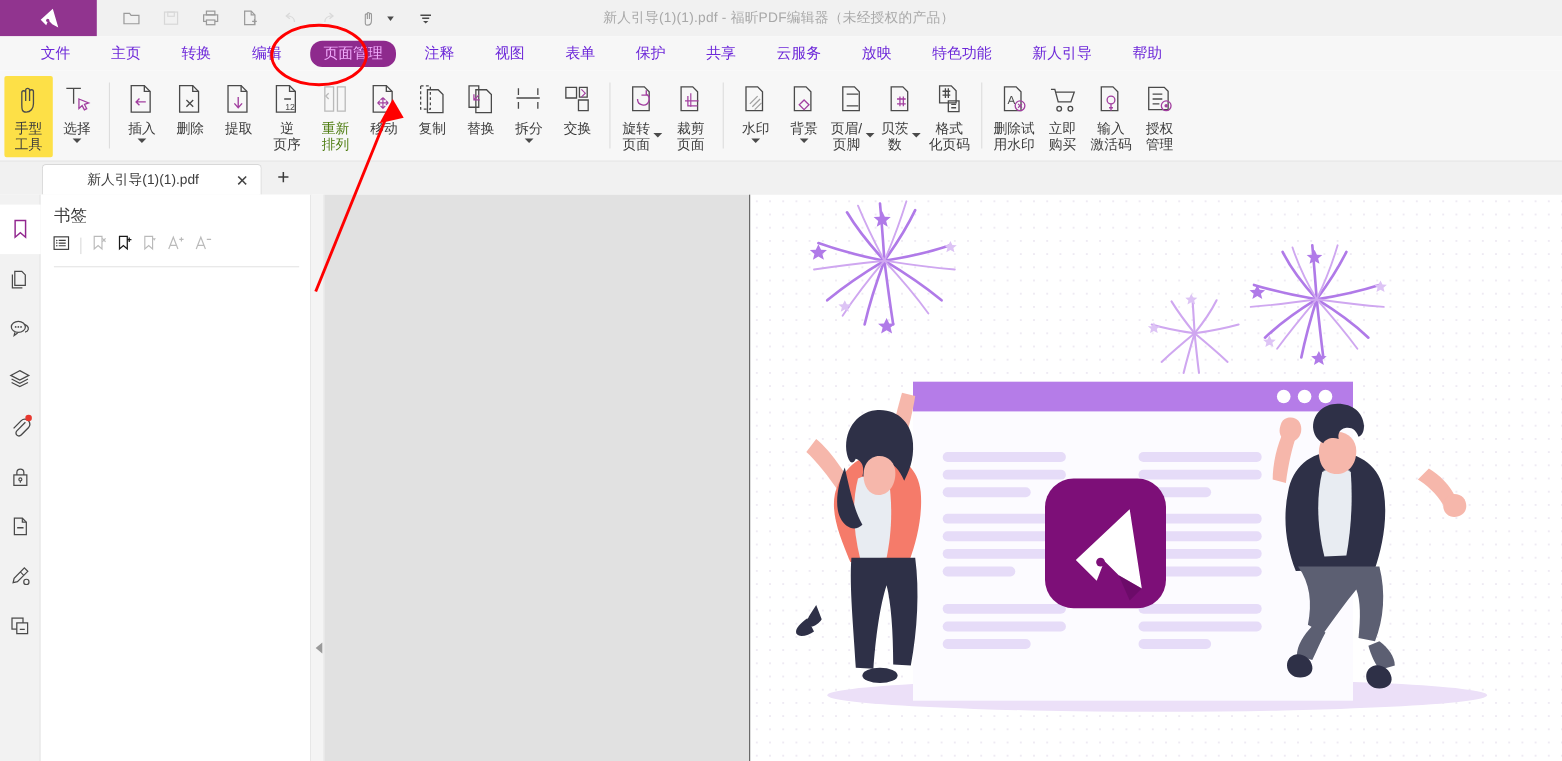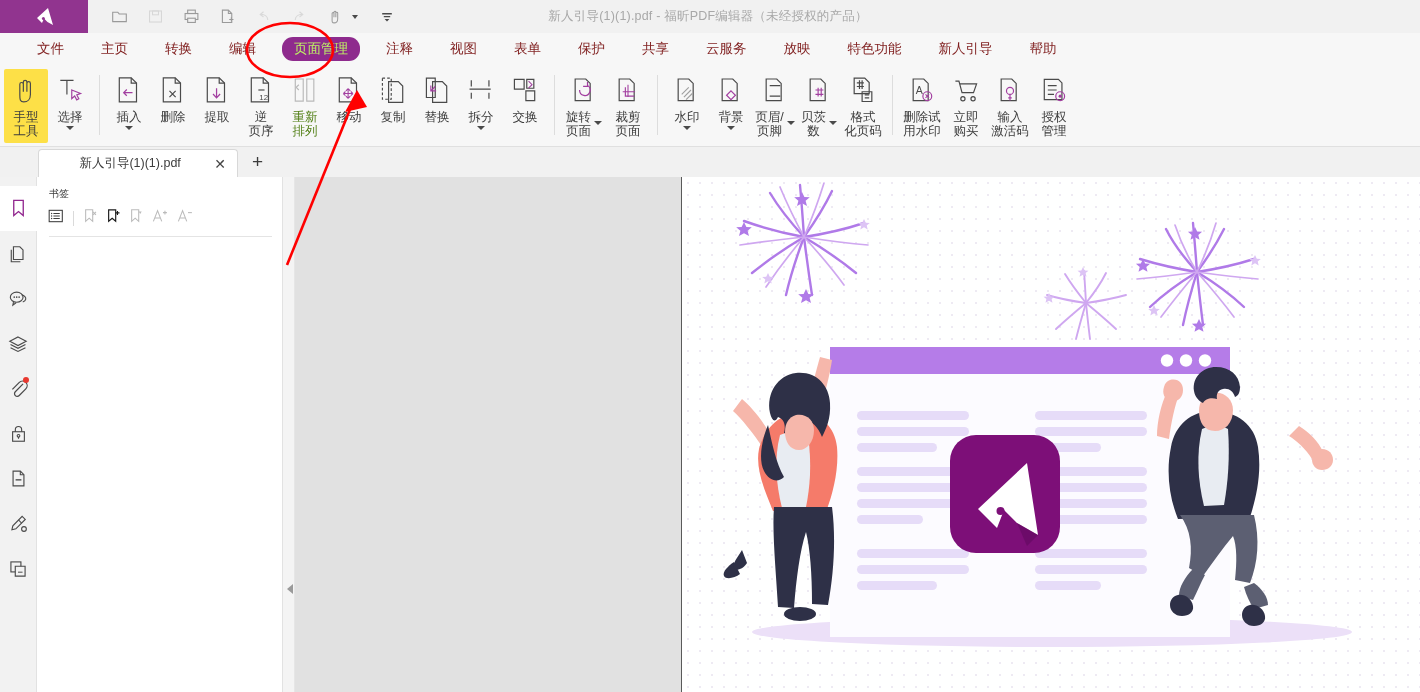--- a/index.html
+++ b/index.html
@@ -33,24 +33,24 @@
     display: flex; align-items: center; justify-content: center;
     font-size: 12.5px; color: #a8a8a8; pointer-events: none; letter-spacing: .2px;
   }
 
   
   .menubar {
     position: absolute; left: 0; top: 33px; width: 1420px; height: 31px;
     background: #f7f7f7; display: flex; align-items: center; padding-left: 26px;
   }
   .menu-item {
-    font-size: 13.5px; color: #7f1d1d; padding: 3px 11px; margin-right: 15px;
+    font-size: 13.5px; color: #6d28d9; padding: 3px 11px; margin-right: 15px;
     border-radius: 11px; white-space: nowrap;
   }
-  .menu-item.active { background: #8e2a8d; color: #bef264; padding: 3px 12px; }
+  .menu-item.active { background: #8e2a8d; color: #f0abfc; padding: 3px 12px; }
 
   
   .ribbon {
     position: absolute; left: 0; top: 64px; width: 1420px; height: 83px;
     background: #f7f7f7; border-bottom: 1px solid #e0e0e0;
     display: flex; align-items: flex-start; padding: 5px 0 0 4px;
   }
   .rb-item {
     min-width: 44px; height: 74px; display: flex; flex-direction: column;
     align-items: center; padding-top: 4px; position: relative;
@@ -103,21 +103,21 @@
   .reddot {
     position: absolute; width: 6px; height: 6px; background: #e8382f; border-radius: 50%;
     right: 8px; top: 11px;
   }
 
   
   .bmpanel {
     position: absolute; left: 37px; top: 177px; width: 246px; height: 515px;
     background: #ffffff; border-right: 1px solid #e2e2e2;
   }
-  .bm-title { font-size: 10px; color: #3c3c3c; padding: 10px 0 0 12px; }
+  .bm-title { font-size: 15px; color: #3c3c3c; padding: 10px 0 0 12px; }
   .bm-tools { display: flex; align-items: center; gap: 8px; padding: 7px 0 0 11px; }
   .bm-sep { width: 1px; height: 15px; background: #dadada; margin: 0 1px; }
   .bm-rule { height: 1px; background: #e4e4e4; margin: 8px 10px 0 12px; }
 
   
   .splitter {
     position: absolute; left: 283px; top: 177px; width: 12px; height: 515px;
     background: #f4f4f4; border-right: 1px solid #e6e6e6;
   }
   .collapse-handle {

